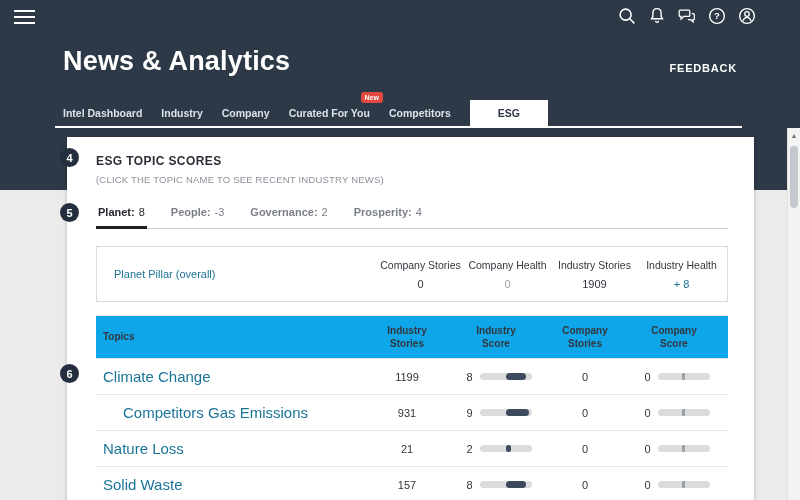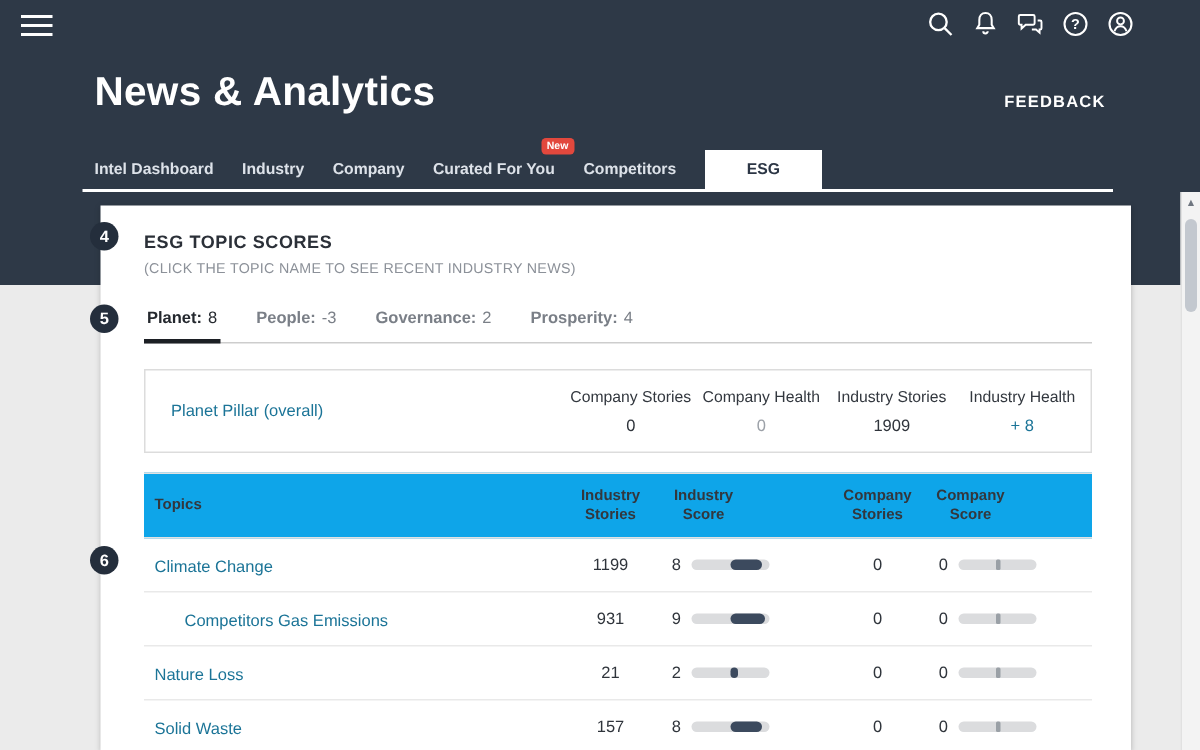--- a/index.html
+++ b/index.html
@@ -48,24 +48,24 @@
   .stat-value { font-size:11px; color:#2f343b; margin-top:7px; }
   .stat-value.muted { color:#9ca1a8; }
   .stat-value.accent { color:#1b7497; }
 
   
   .table { margin:13px 26px 0 29px; }
   .thead { display:flex; align-items:center; background:#0ea5e9; border-top:1px solid #e2e2e2; border-bottom:1px solid #e2e2e2; height:44px; }
   .th { font-size:10px; font-weight:700; color:#33373d; line-height:1.35; }
   .c-topic { flex:1; padding-left:7px; text-align:left; }
   .c-num { width:70px; text-align:center; }
-  .c-score { width:108px; display:flex; justify-content:flex-start; align-items:center; }
+  .c-score { width:108px; display:flex; justify-content:center; align-items:center; }
   .th.c-num span, .th.c-score span { display:inline-block; width:54px; text-align:center; }
   .trow { display:flex; align-items:center; height:36px; border-bottom:1px solid #e9e9e9; }
-  .topic-link { color:#1b7497; font-size:11px; text-decoration:none; cursor:pointer; }
+  .topic-link { color:#1b7497; font-size:15px; text-decoration:none; cursor:pointer; }
   .c-topic.indent { padding-left:27px; }
   .cell-num { font-size:11px; color:#2f343b; }
   .c-score { gap:7px; }
   .score-num { font-size:11px; color:#2f343b; min-width:12px; text-align:right; }
   .gauge { position:relative; width:52px; height:7px; background:#dbdcde; border-radius:4px; display:inline-block; }
   .gauge-pill { position:absolute; top:0; height:7px; background:#3c4a5e; border-radius:4px; }
   .gauge-pill.zero { background:#9aa0a6; border-radius:1px; }
 
   
   .anno { position:absolute; width:19px; height:19px; border-radius:50%; background:#242e3c; color:#fff; font-size:11px; font-weight:700; display:flex; align-items:center; justify-content:center; z-index:6; }

